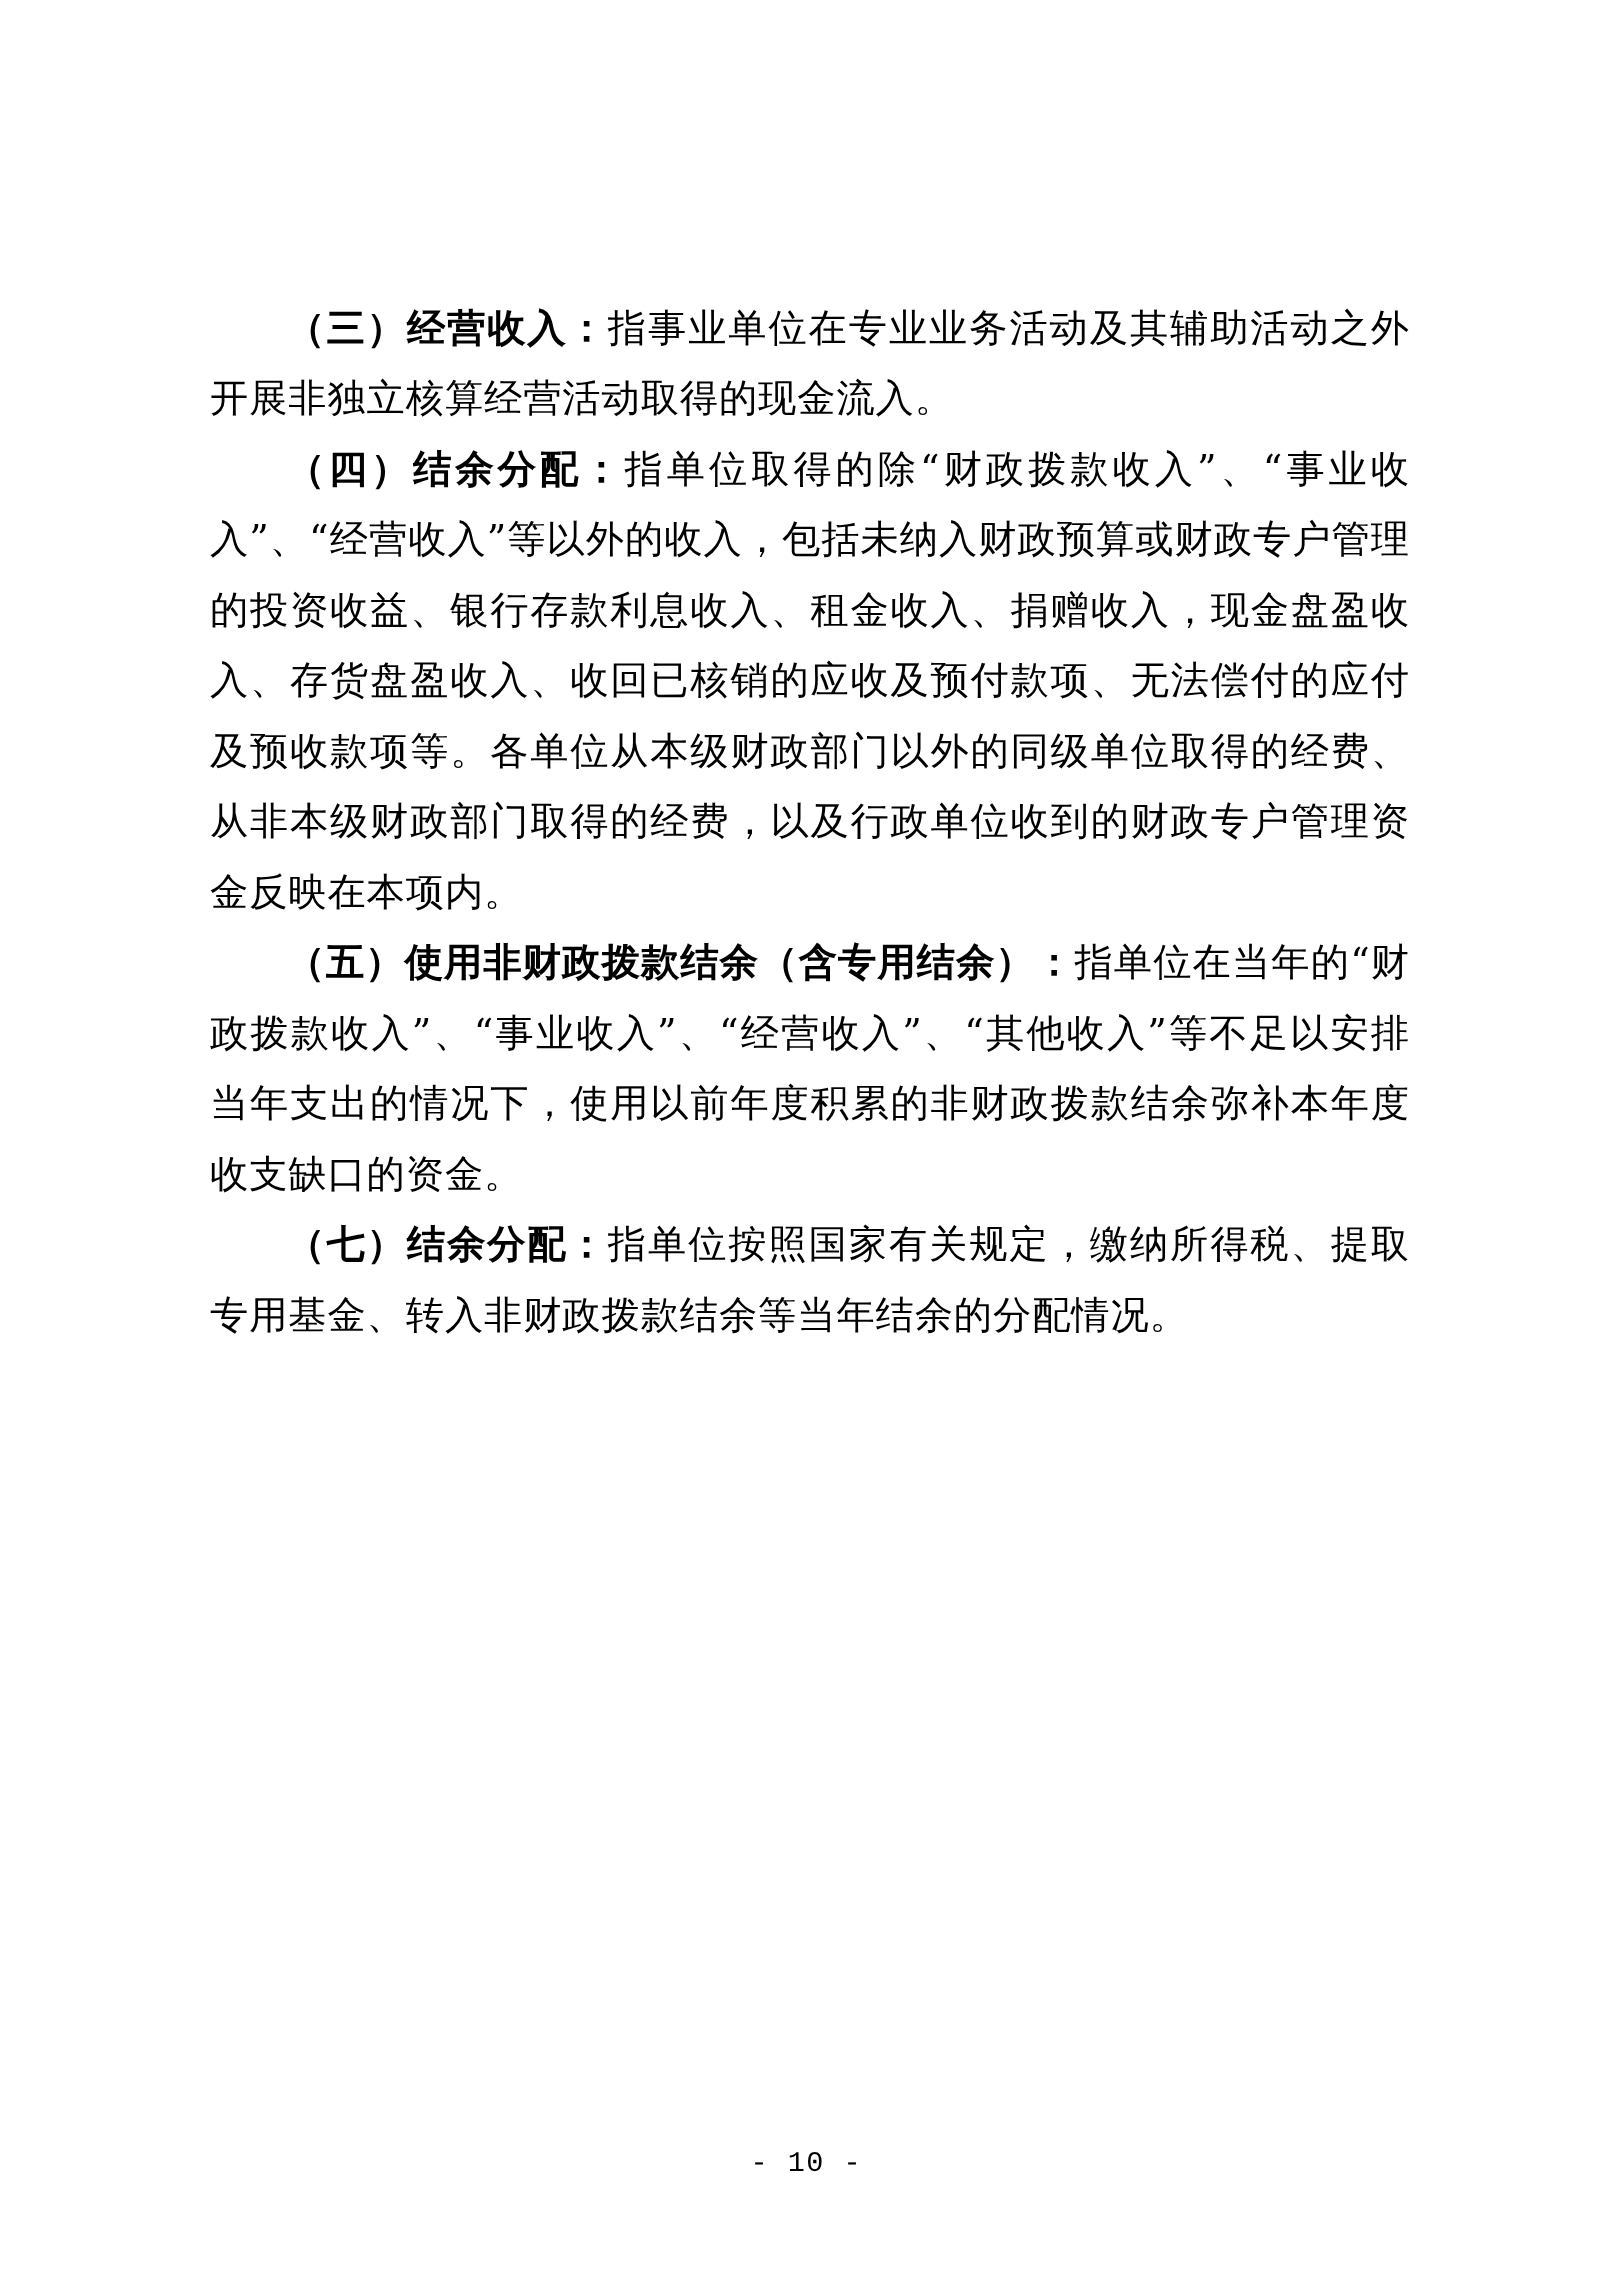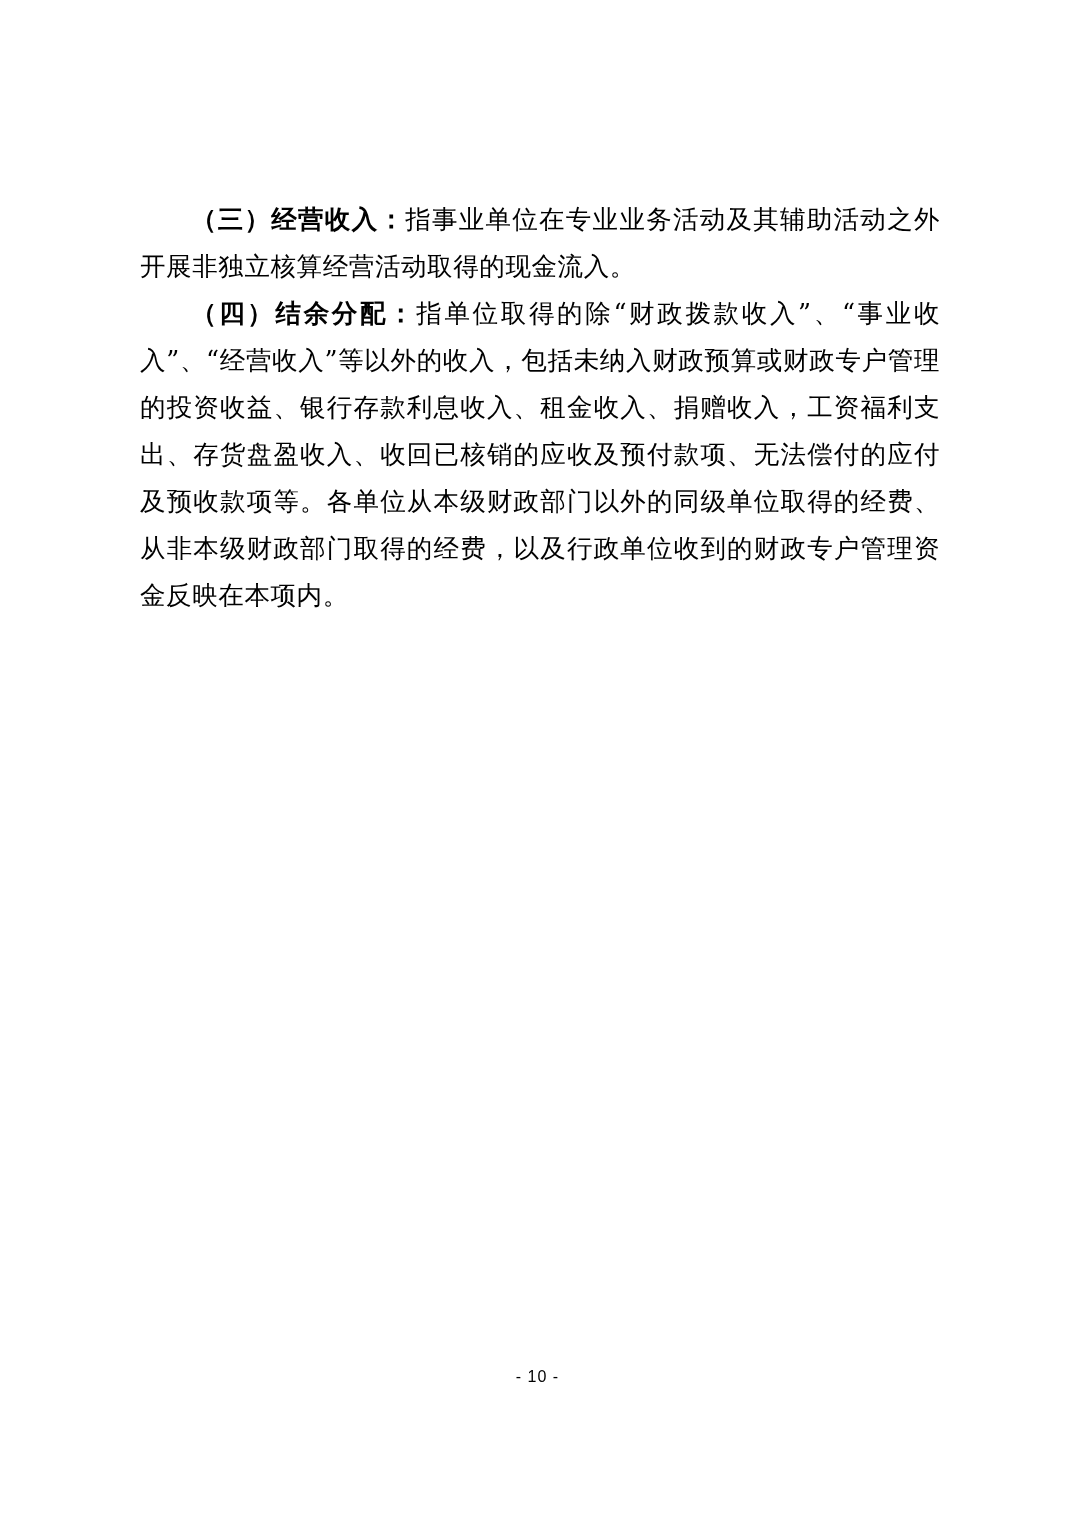--- a/index.html
+++ b/index.html
@@ -32,45 +32,51 @@
     margin: 0 0 0 0;
     letter-spacing: 0.6px;
   }
   .para .lead {
     font-weight: 700;
   }
   .footer {
     position: absolute;
     left: 0;
     right: 0;
-    top: 1352px;
+    top: 1415px;
     text-align: center;
-    font-size: 16px;
-    font-family: Liberation Sans, sans-serif;
+    font-size: 19px;
+    font-family: Liberation Mono, monospace;
     letter-spacing: 1px;
     color: #000000;
   }
 </style>
 </head>
 <body>
 
 <div class="page">
 
   <div class="content">
 
     <p class="para">
       <span class="lead">（三）经营收入：</span><span>指事业单位在专业业务活动及其辅助活动之外开展非独立核算经营活动取得的现金流入。</span>
     </p>
 
     <p class="para">
-      <span class="lead">（四）结余分配：</span><span>指单位取得的除“财政拨款收入”、“事业收入”、“经营收入”等以外的收入，包括未纳入财政预算或财政专户管理的投资收益、银行存款利息收入、租金收入、捐赠收入，工资福利支出、存货盘盈收入、收回已核销的应收及预付款项、无法偿付的应付及预收款项等。各单位从本级财政部门以外的同级单位取得的经费、从非本级财政部门取得的经费，以及行政单位收到的财政专户管理资金反映在本项内。</span>
+      <span class="lead">（四）结余分配：</span><span>指单位取得的除“财政拨款收入”、“事业收入”、“经营收入”等以外的收入，包括未纳入财政预算或财政专户管理的投资收益、银行存款利息收入、租金收入、捐赠收入，现金盘盈收入、存货盘盈收入、收回已核销的应收及预付款项、无法偿付的应付及预收款项等。各单位从本级财政部门以外的同级单位取得的经费、从非本级财政部门取得的经费，以及行政单位收到的财政专户管理资金反映在本项内。</span>
+    </p>
+
+    <p class="para">
+      <span class="lead">（五）使用非财政拨款结余（含专用结余）：</span><span>指单位在当年的“财政拨款收入”、“事业收入”、“经营收入”、“其他收入”等不足以安排当年支出的情况下，使用以前年度积累的非财政拨款结余弥补本年度收支缺口的资金。</span>
     </p>
 
 
-
+    <p class="para">
+      <span class="lead">（七）结余分配：</span><span>指单位按照国家有关规定，缴纳所得税、提取专用基金、转入非财政拨款结余等当年结余的分配情况。</span>
+    </p>
 
 
 
   </div>
 
   <div class="footer">- 10 -</div>
 
 </div>
 
 </body></html>

